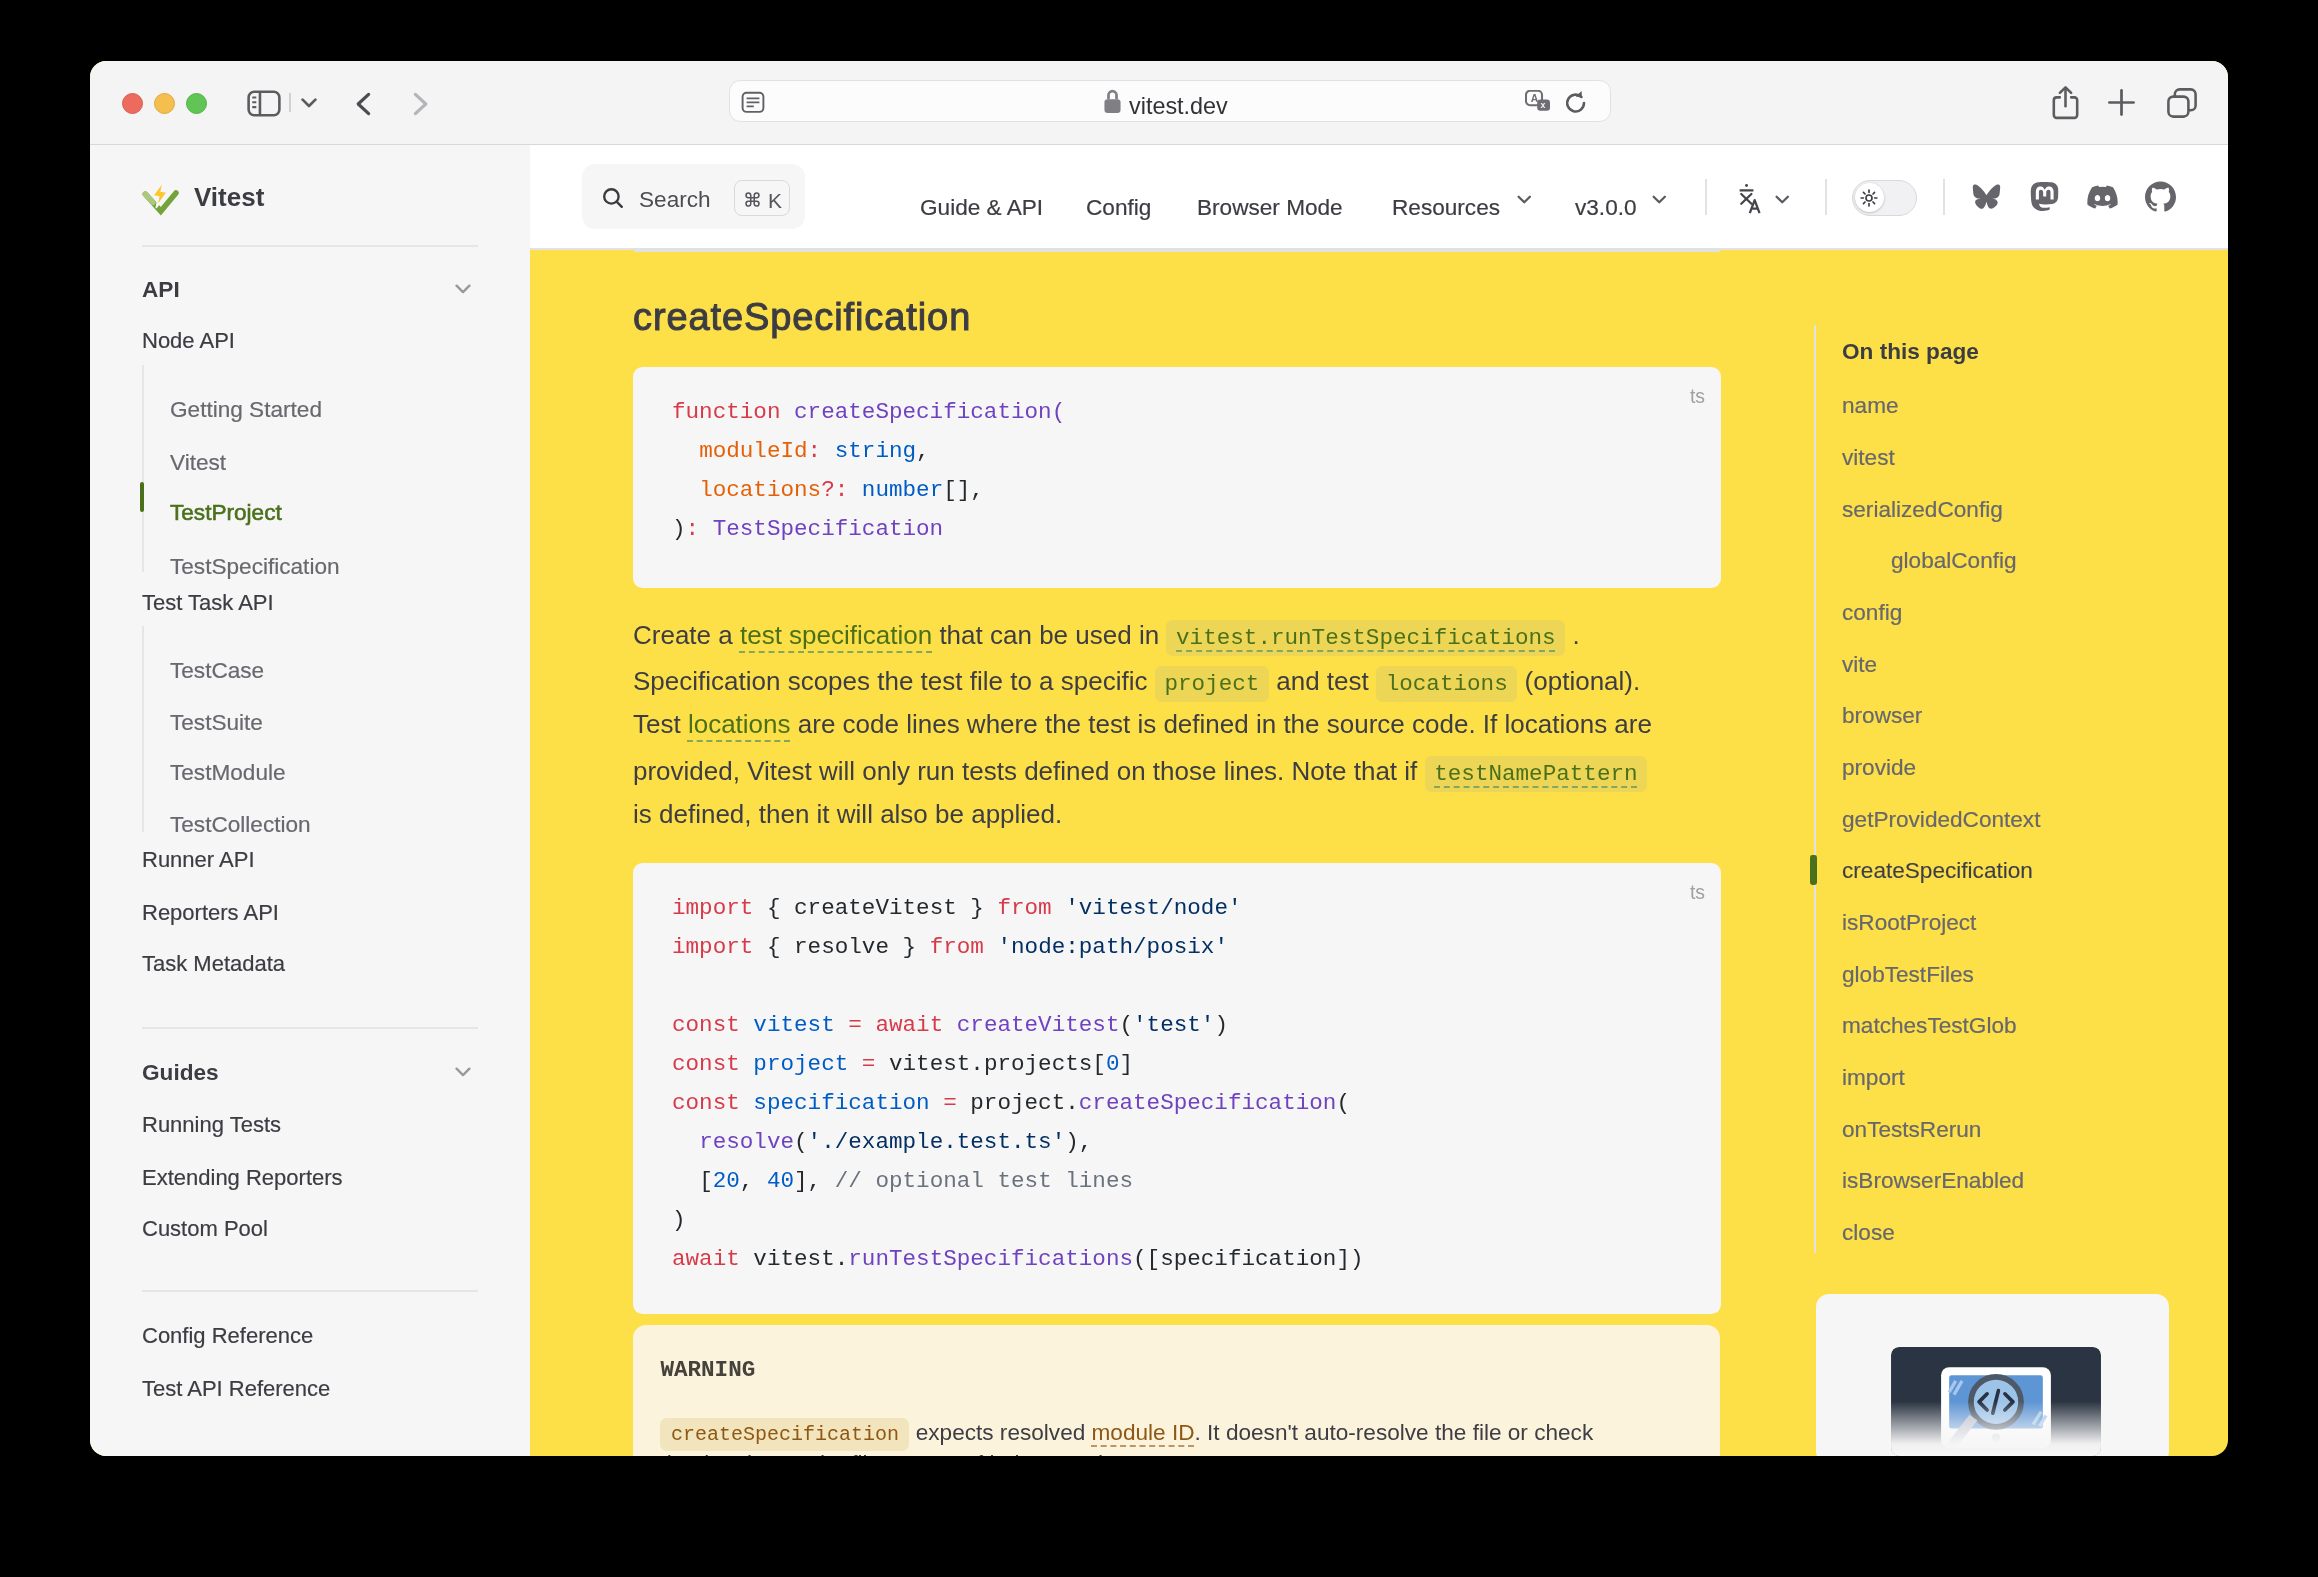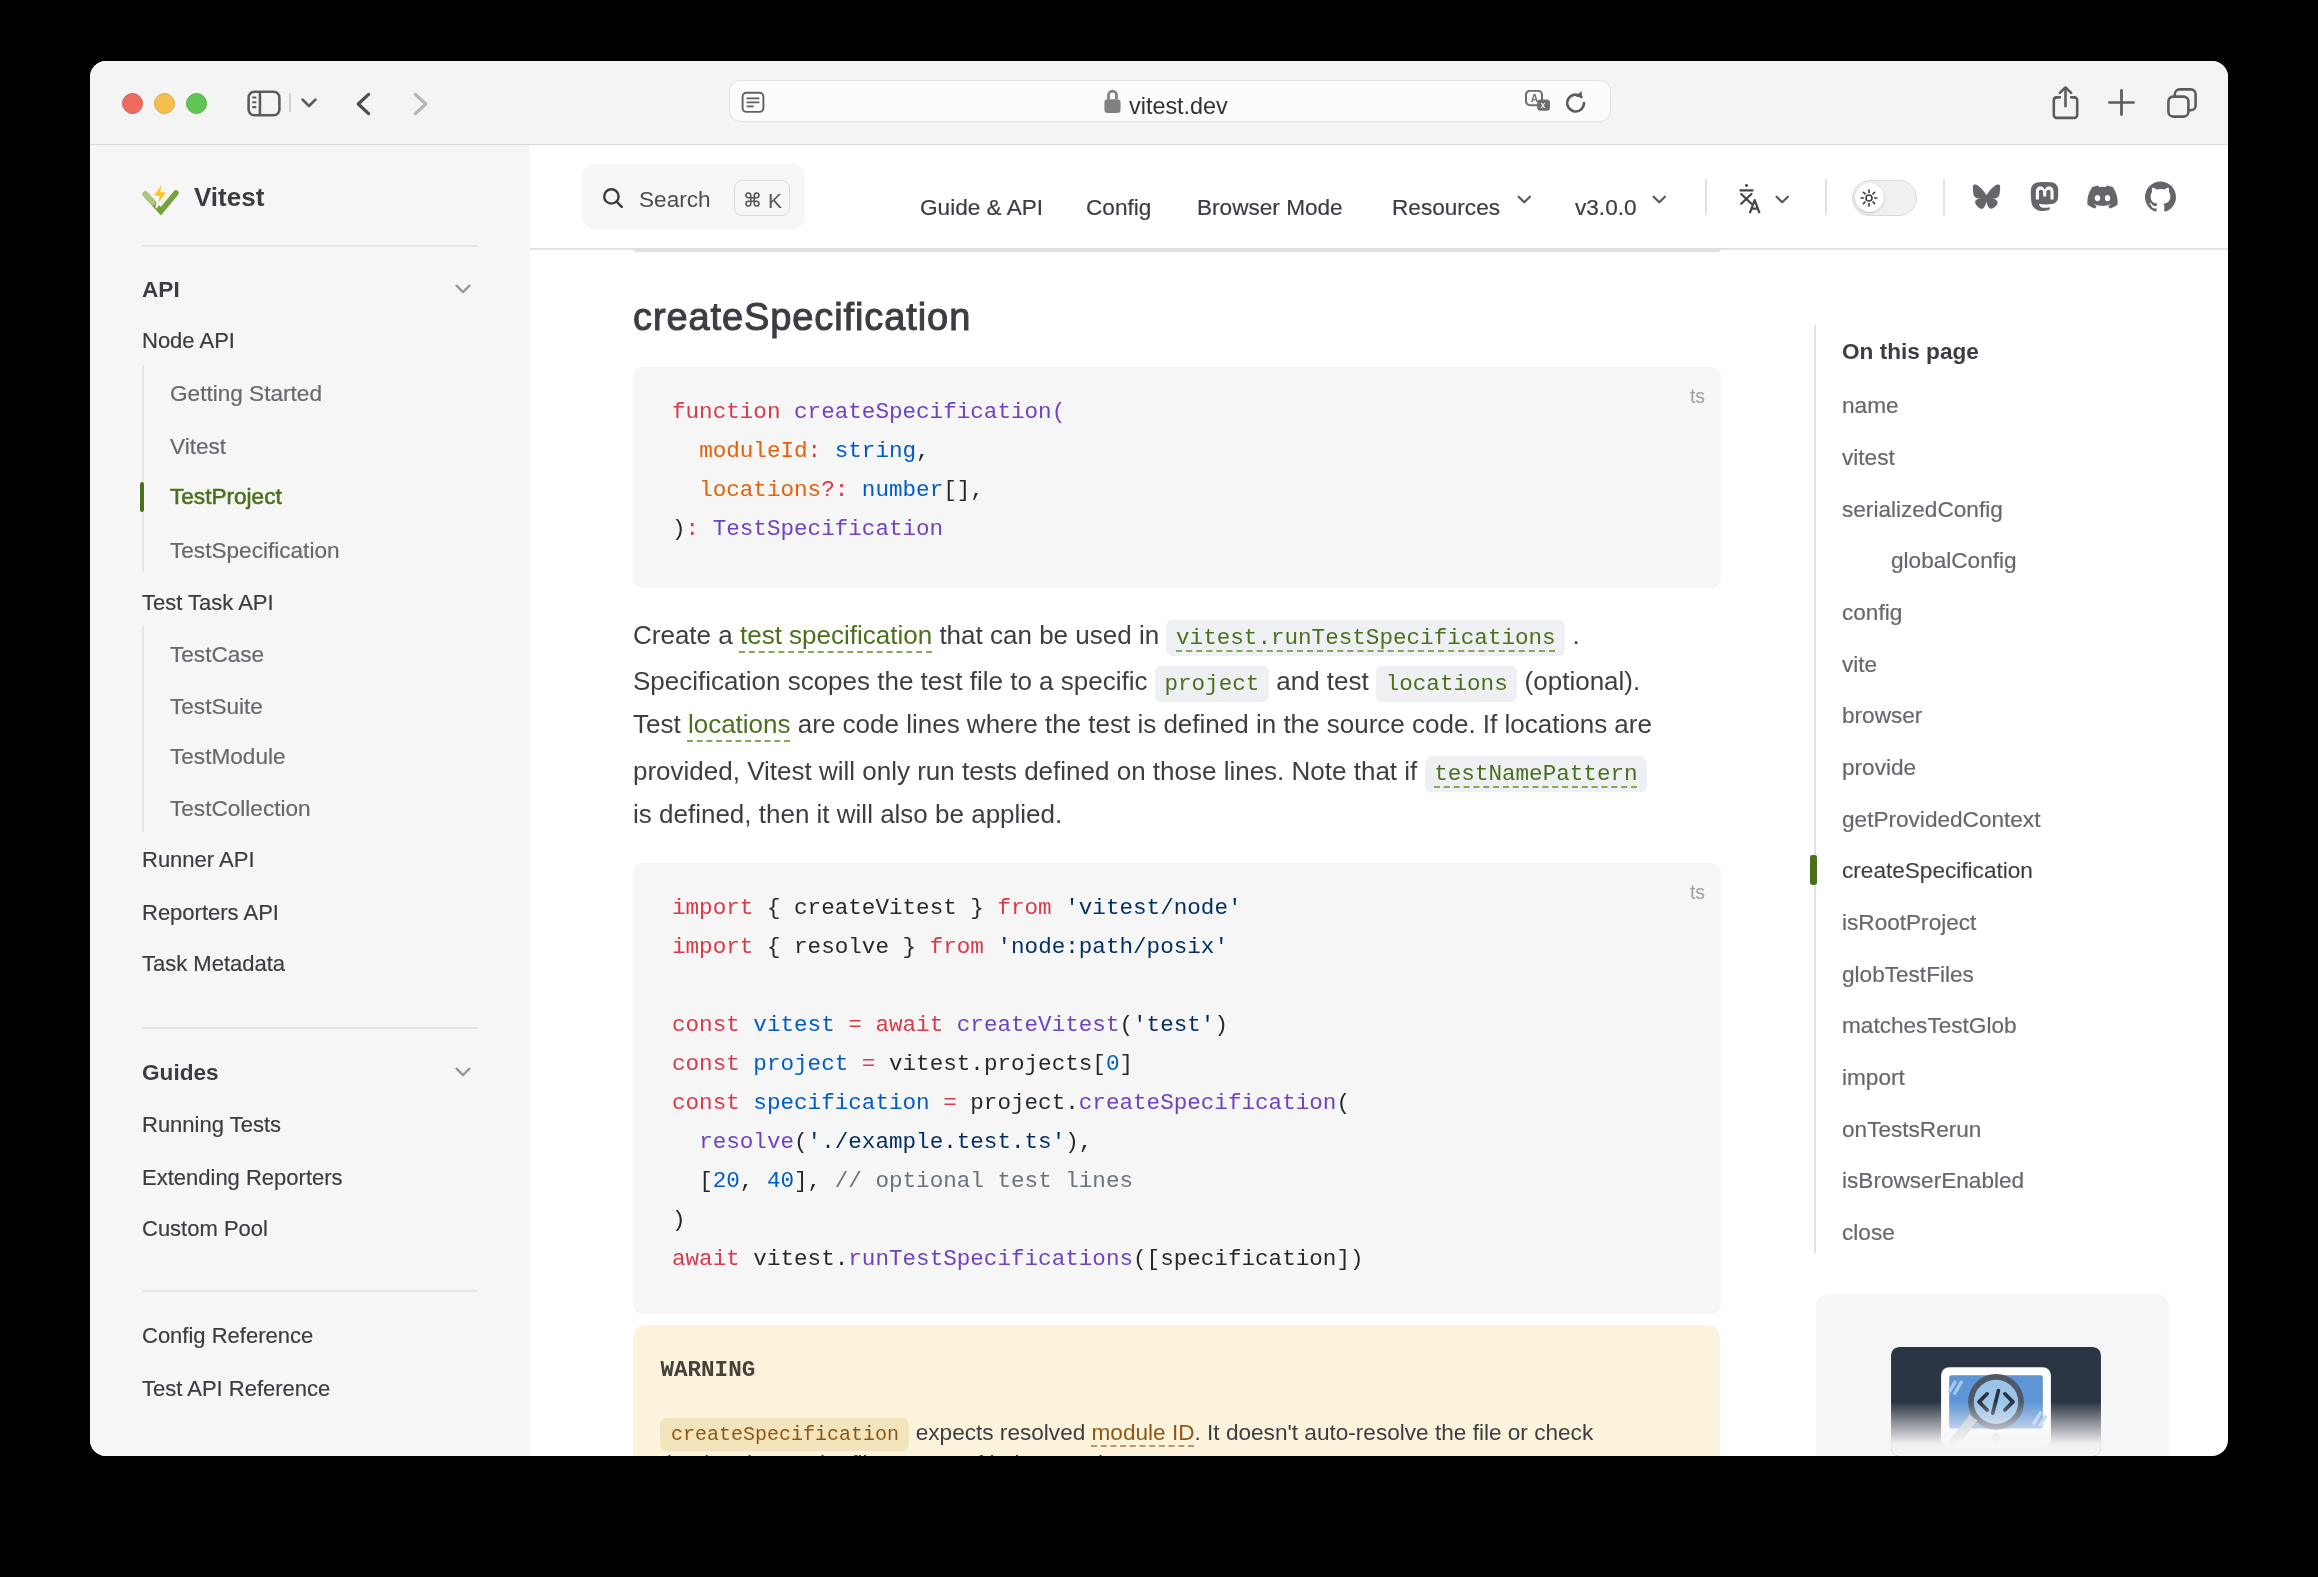--- a/index.html
+++ b/index.html
@@ -1,33 +1,33 @@
 <!DOCTYPE html>
 <html style="font-size:13px"><head>
 <meta charset="utf-8">
 <style>
   * { margin:0; padding:0; box-sizing:border-box; }
   html,body { width:2319px; height:1578px; background:#000; overflow:hidden; }
   body { font-family:"Liberation Sans", sans-serif; }
   #win {
     position:absolute; left:90px; top:61px; width:2138px; height:1395px;
-    background:#ffffff; border-radius:16px; overflow:hidden;
+    background:#fde047; border-radius:16px; overflow:hidden;
   }
   .abs { position:absolute; }
   
   #titlebar { position:absolute; left:0; top:0; width:2138px; height:84px;
     background:#f5f4f5; border-bottom:1.6px solid #d9d8d9; }
   .tl { position:absolute; top:31.5px; width:21px; height:21px; border-radius:50%; }
   
   #sidebar { position:absolute; left:0; top:84px; width:440px; height:1311px; background:#f6f6f7; }
   #navbar { position:absolute; left:440px; top:84px; width:1698px; height:103px; background:#fff; }
   #navborder { position:absolute; left:440px; top:187px; width:1698px; height:1.6px; background:#e2e2e3; }
   .sbt { position:absolute; font-size:22.6px; color:#3c3c43; font-weight:700; line-height:1; }
   .sbi { position:absolute; font-size:22px; color:#3c3c43; line-height:1; -webkit-text-stroke:0.2px #3c3c43; }
-  .sbc { position:absolute; font-size:22.6px; color:#68686f; line-height:1; -webkit-text-stroke:0.2px #68686f; }
+  .sbc { position:absolute; font-size:22.6px; color:#68686f; line-height:1;margin-top:16px; -webkit-text-stroke:0.2px #68686f; }
   .toc { position:absolute; font-size:22.6px; color:#67676d; line-height:1; -webkit-text-stroke:0.2px #67676d; }
   .navlink { position:absolute; font-size:22.6px; color:#3c3c43; line-height:1;margin-top:8px; -webkit-text-stroke:0.2px #3c3c43; }
   .green { color:#4b701c; }
   .pill { font-family:"Liberation Mono", monospace; font-size:22.6px;
     background:rgba(142,150,170,0.14); border-radius:6.5px; padding:7.3px 9.7px 5.7px; display:inline-block; line-height:1; }
   .sep { position:absolute; width:1.6px; height:36px; top:118px; background:#e2e2e3; }
   .codeblock { position:absolute; left:543px; width:1088px; background:#f6f6f7; border-radius:9.7px; }
   .code { position:absolute; font-family:"Liberation Mono", monospace; font-size:22.6px; line-height:39px; white-space:pre; }
   .ts { position:absolute; right:16px; top:18px; font-size:19.4px; color:#9fa0a5; font-family:"Liberation Sans",sans-serif; }
   .pline { position:absolute; font-size:26px; color:#3d3d43; white-space:nowrap; line-height:1; }

